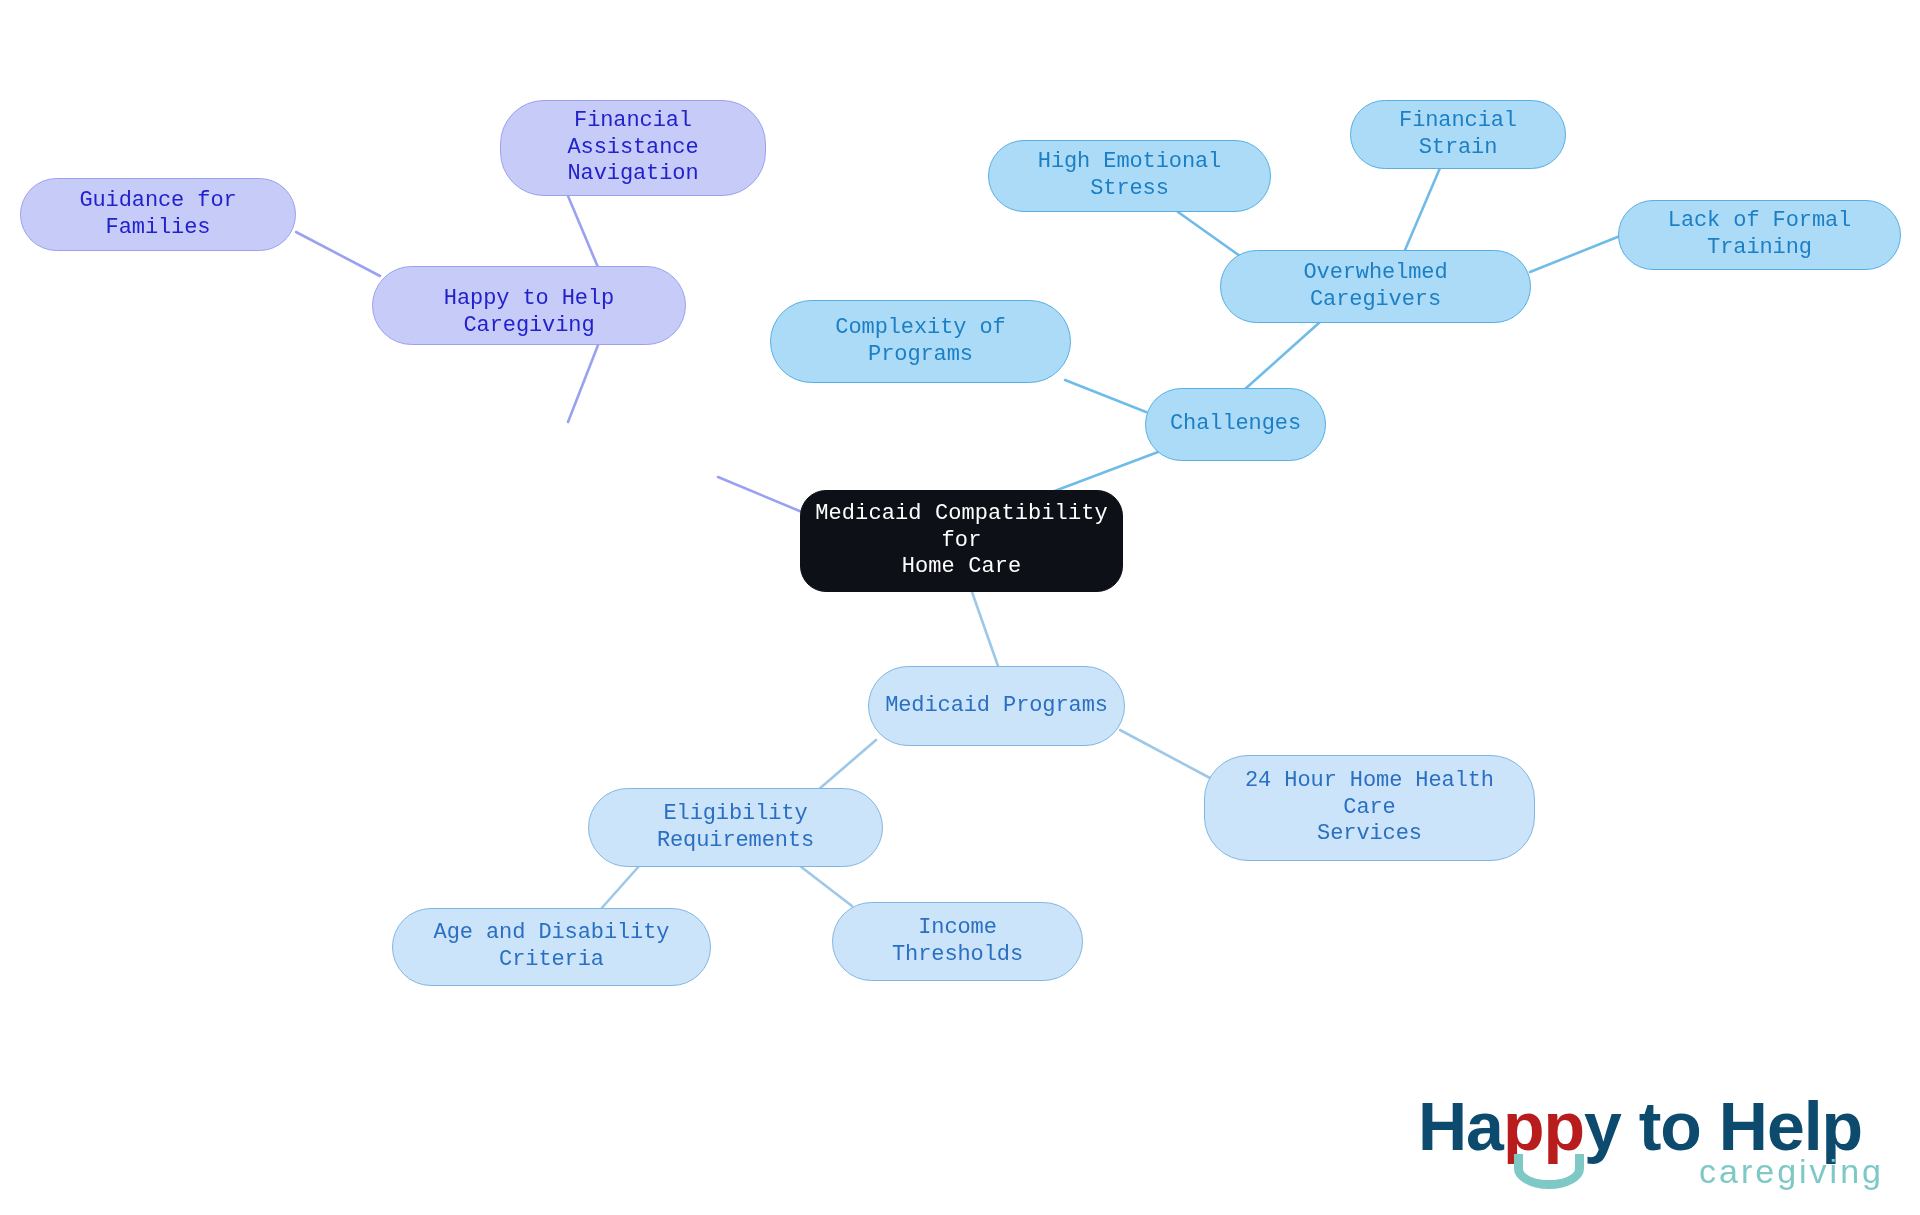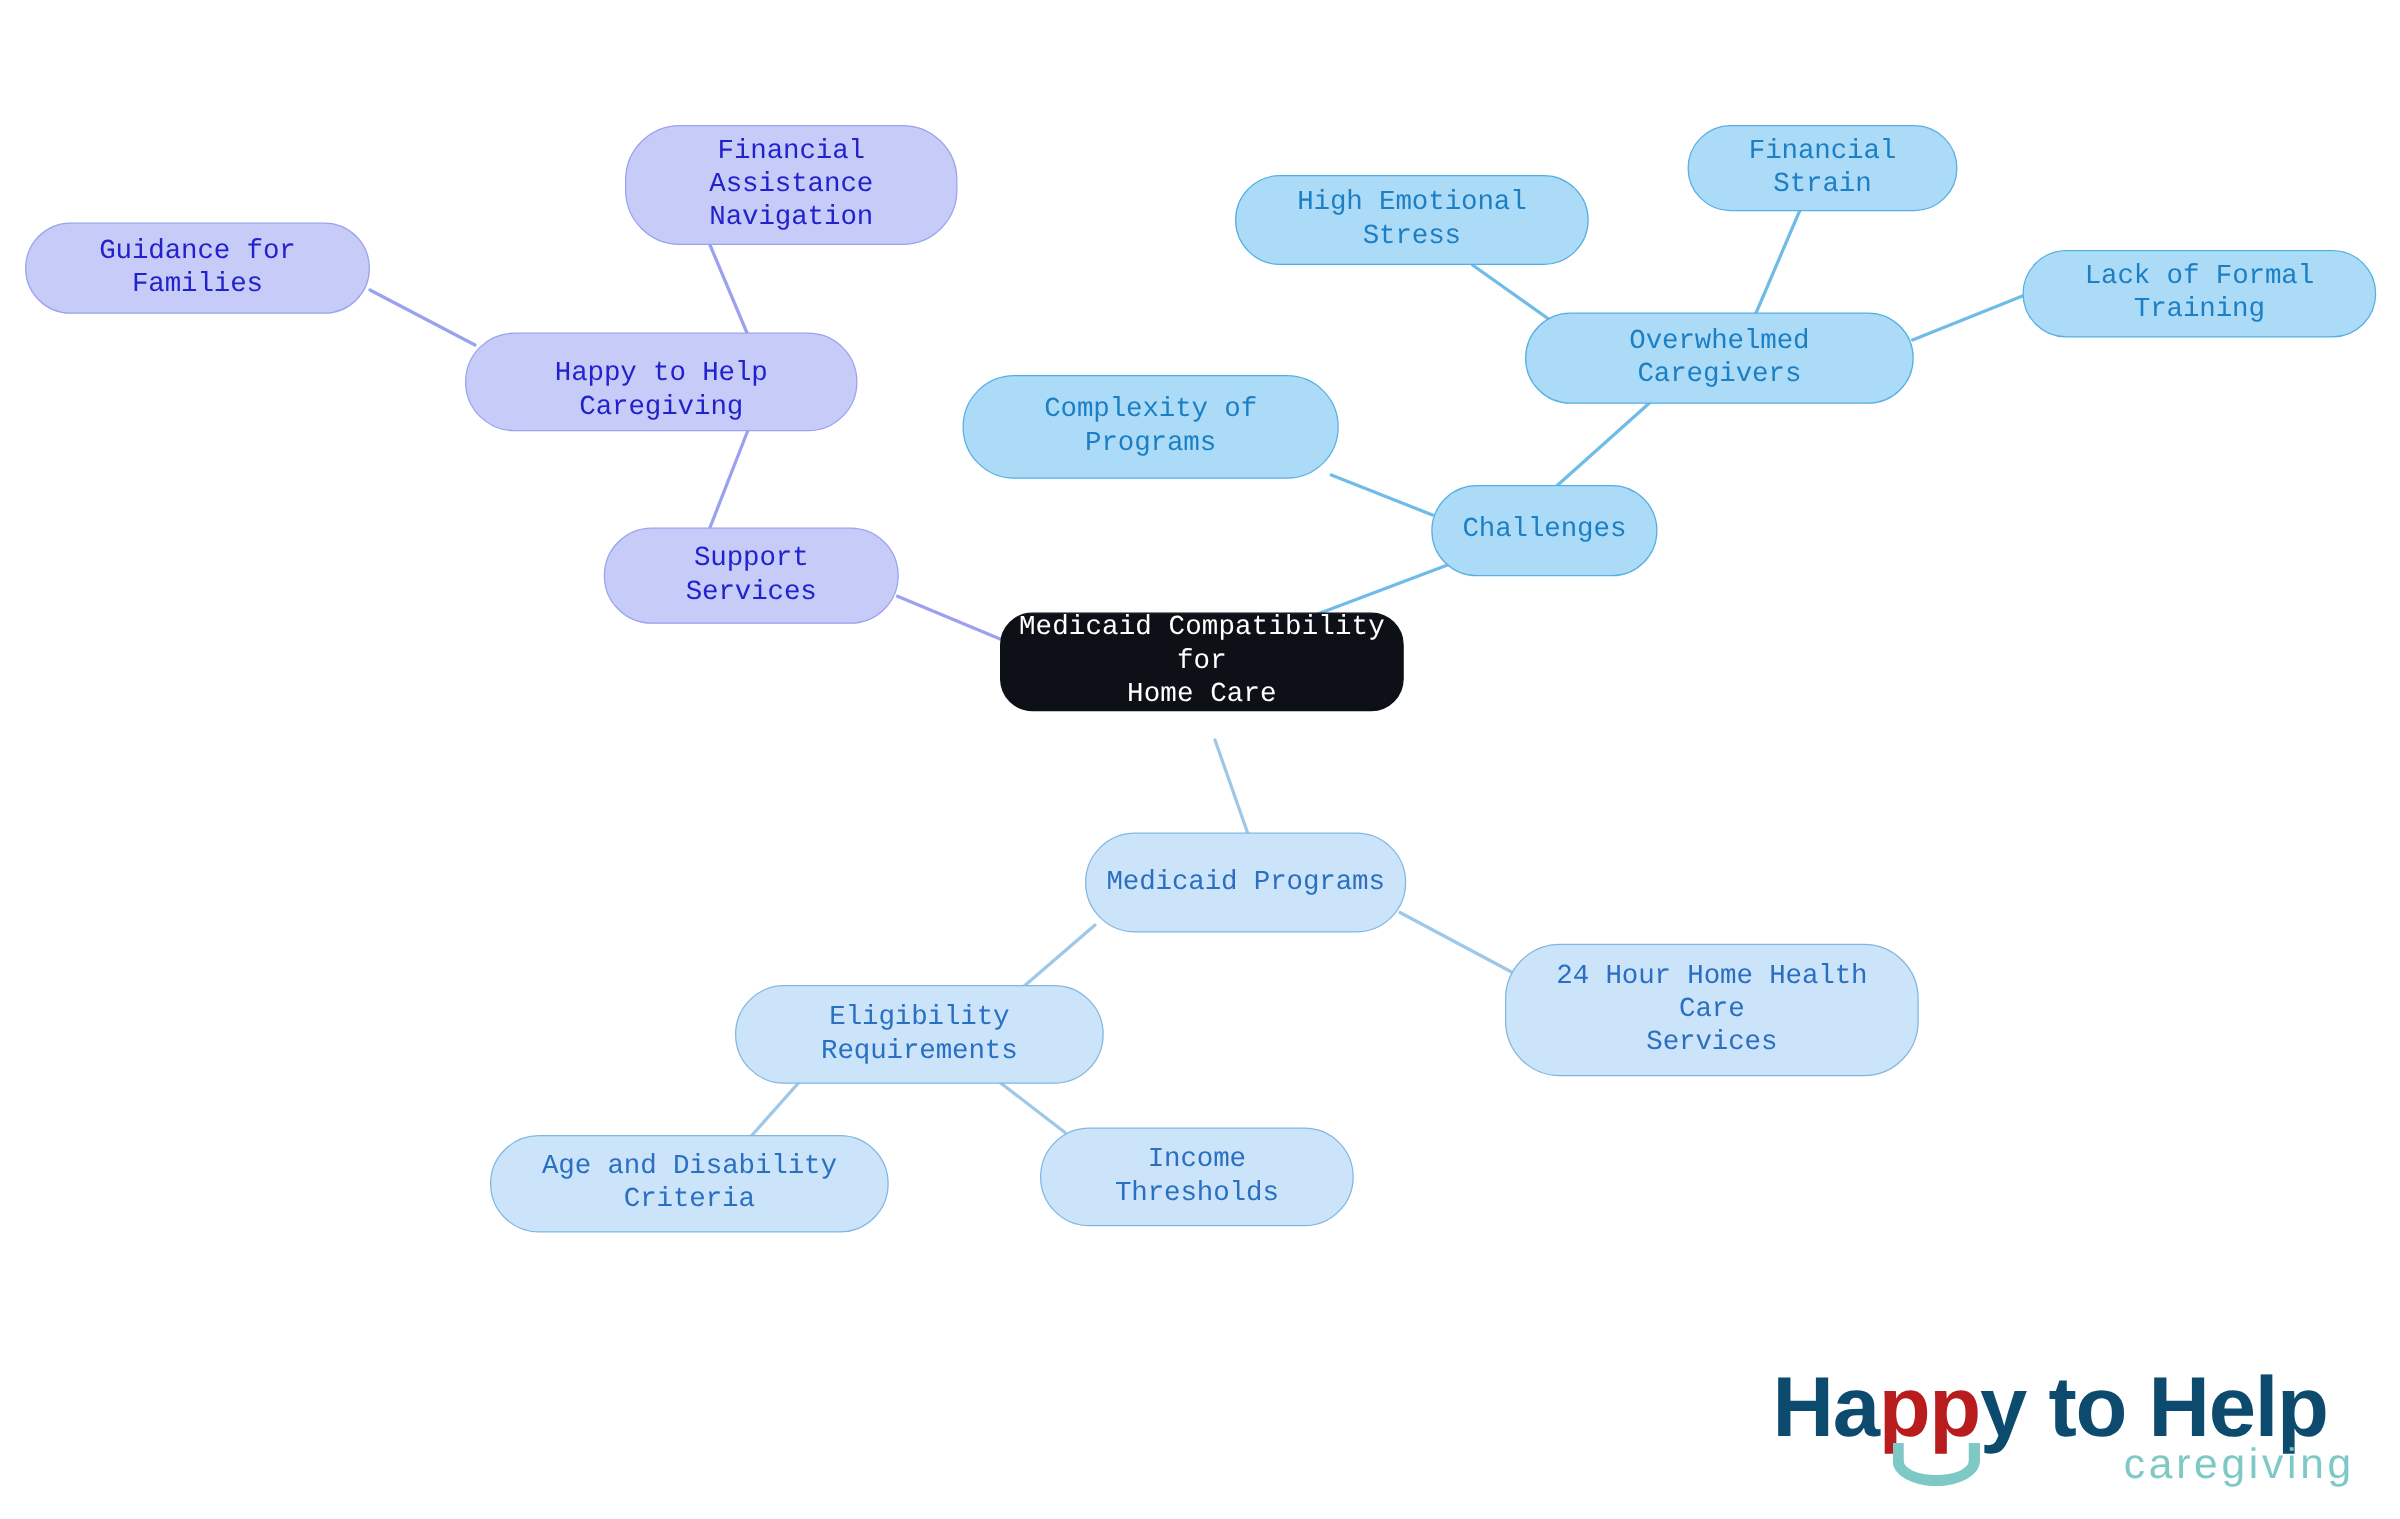--- a/index.html
+++ b/index.html
@@ -147,23 +147,20 @@
 
   <div class="node purple" id="n-finassist" style="left: 500px; top: 100px; width: 266px; height: 96px;">
     <span>Financial Assistance
 Navigation</span>
   </div>
 
   <div class="node purple" id="n-happytohelp" style="left: 372px; top: 266px; width: 314px; height: 79px; align-items: flex-end;">
     <span>Happy to Help Caregiving</span>
   </div>
 
-  <div class="node purple" id="n-support" style="left: 483px; top: 422px; width: 236px; height: 77px;">
-    <span>Support Services</span>
-  </div>
 
   <div class="node blue" id="n-challenges" style="left: 1145px; top: 388px; width: 181px; height: 73px;">
     <span>Challenges</span>
   </div>
 
   <div class="node blue" id="n-complexity" style="left: 770px; top: 300px; width: 301px; height: 83px;">
     <span>Complexity of Programs</span>
   </div>
 
   <div class="node blue" id="n-overwhelmed" style="left: 1220px; top: 250px; width: 311px; height: 73px;">
@@ -196,21 +193,21 @@
   </div>
 
   <div class="node paleblue" id="n-agecriteria" style="left: 392px; top: 908px; width: 319px; height: 78px;">
     <span>Age and Disability Criteria</span>
   </div>
 
   <div class="node paleblue" id="n-income" style="left: 832px; top: 902px; width: 251px; height: 79px;">
     <span>Income Thresholds</span>
   </div>
 
-  <div class="node root" id="n-root" style="left: 800px; top: 490px; width: 323px; height: 79px;">
+  <div class="node root" id="n-root" style="left: 800px; top: 490px; width: 323px; height: 102px;">
     <span>Medicaid Compatibility for
 Home Care</span>
   </div>
 
   <div id="logo">
     <div class="wordmark"><span class="seg-coral">Ha</span><span class="seg-teal">pp</span><span class="seg-coral">y to Help</span></div>
     <div class="smile"></div>
     <div class="sub">caregiving</div>
   </div>
 

